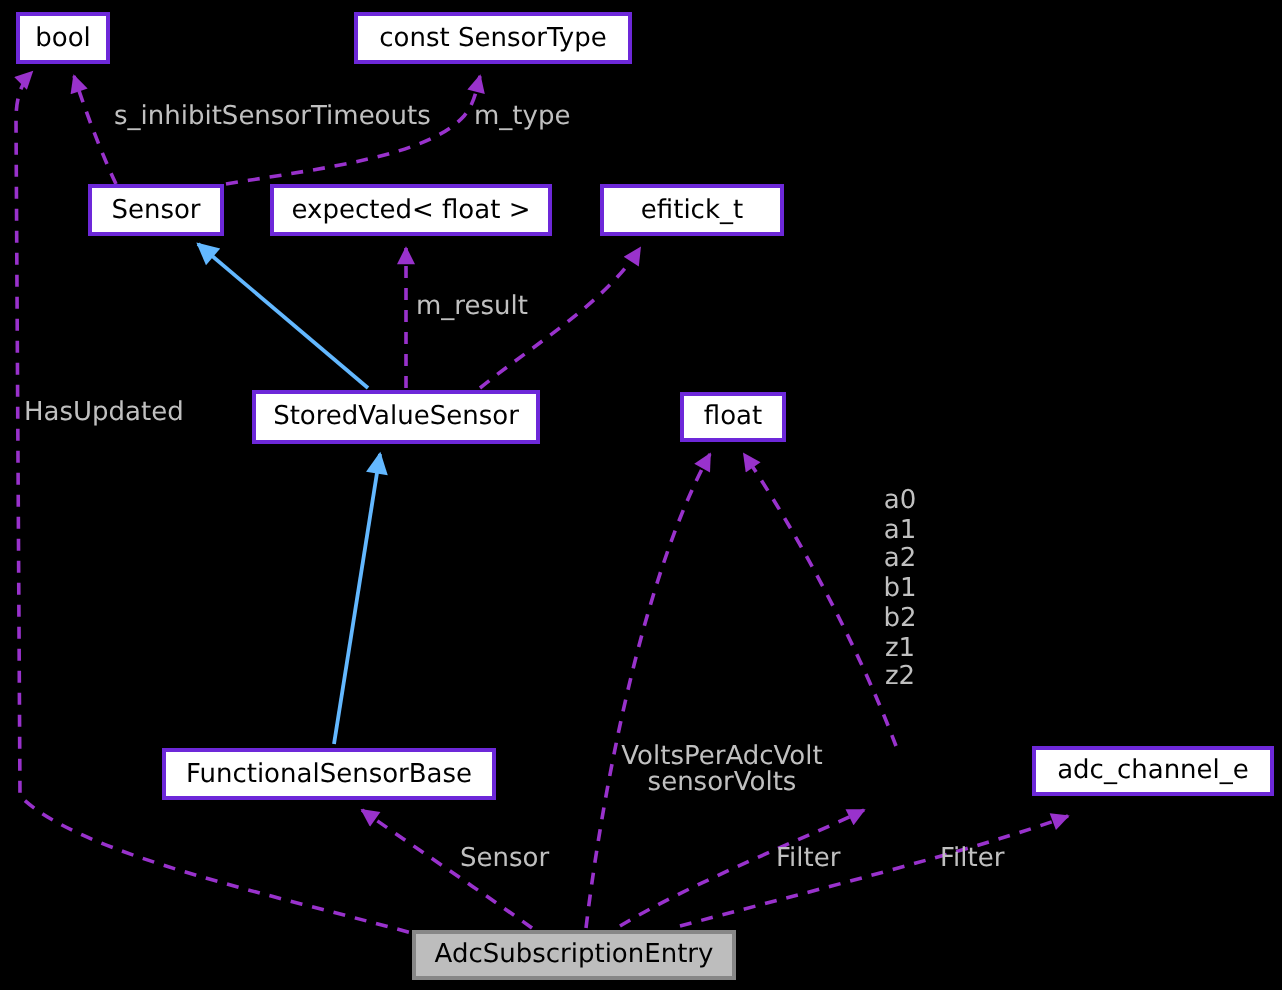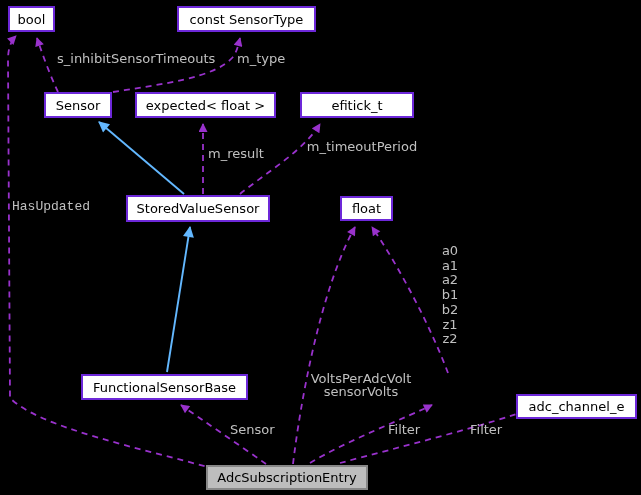--- a/index.html
+++ b/index.html
@@ -95,36 +95,35 @@
     <path class="edge-usage" d="M 340,463 C 400,447 488,425 534,408" marker-end="url(#arrow-purple)"></path>
 
     <path class="edge-inherit" d="M 184,194 L 99,122" marker-end="url(#arrow-blue)"></path>
     <path class="edge-inherit" d="M 167,372 L 190,227" marker-end="url(#arrow-blue)"></path>
   </svg>
 
   <div class="node" style="left:8px; top:6px; width:47px; height:26px;">bool</div>
   <div class="node" style="left:177px; top:6px; width:139px; height:26px;">const SensorType</div>
   <div class="node" style="left:44px; top:92px; width:68px; height:26px;">Sensor</div>
   <div class="node" style="left:135px; top:92px; width:141px; height:26px;">expected&lt; float &gt;</div>
-  <div class="node" style="left:300px; top:92px; width:114px; height:26px;">efitick_t</div>
+  <div class="node" style="left:300px; top:92px; width:92px; height:26px;">efitick_t</div>
   <div class="node" style="left:126px; top:195px; width:144px; height:27px;">StoredValueSensor</div>
   <div class="node" style="left:340px; top:196px; width:53px; height:25px;">float</div>
   <div class="node" style="left:81px; top:374px; width:167px; height:26px;">FunctionalSensorBase</div>
-  <div class="node" style="left:516px; top:394px; width:121px; height:25px;text-align:right;">adc_channel_e</div>
+  <div class="node" style="left:516px; top:373px; width:121px; height:25px;text-align:right;">adc_channel_e</div>
   <div class="node focus" style="left:206px; top:465px; width:162px; height:25px;">AdcSubscriptionEntry</div>
 
   <div class="elabel" style="left:57px; top:52px;">s_inhibitSensorTimeouts</div>
   <div class="elabel" style="left:237px; top:52px;">m_type</div>
   <div class="elabel" style="left:208px; top:147px;">m_result</div>
 
   <div class="elabel centered" style="left:302px; top:140px; width:120px;">
-    <div>m_timeoutPeriod</div>
   </div>
 
-  <div class="elabel" style="left:12px; top:200px;font-family:Liberation Mono, monospace;">HasUpdated</div>
+  <div class="elabel" style="left:12px; top:200px;">HasUpdated</div>
 
   <div class="elabel centered coeffs" style="left:436px; top:244px; width:28px;">
     <div>a0</div>
     <div>a1</div>
     <div>a2</div>
     <div>b1</div>
     <div>b2</div>
     <div>z1</div>
     <div>z2</div>
   </div>

